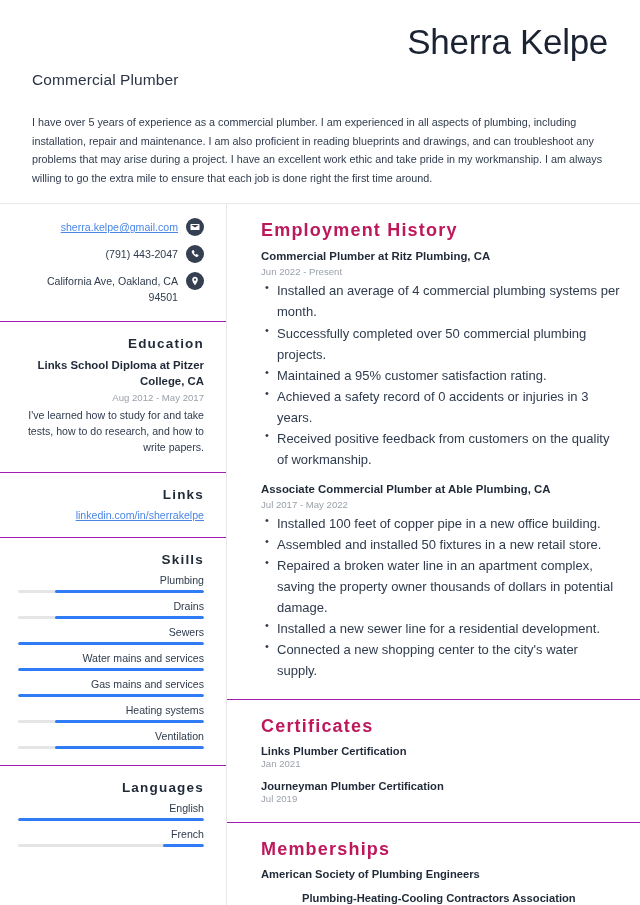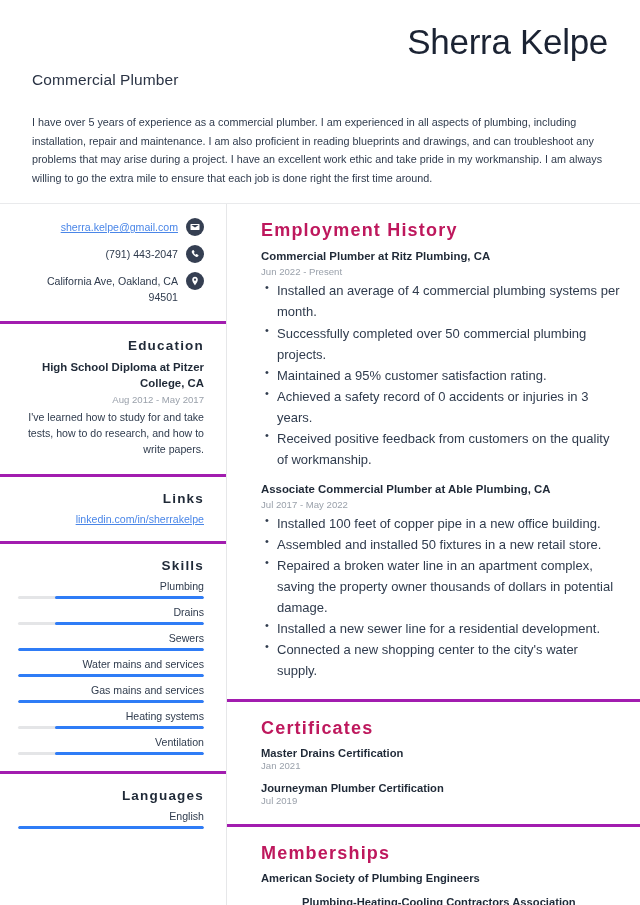--- a/index.html
+++ b/index.html
@@ -64,21 +64,21 @@
     width: 227px;
     flex: 0 0 227px;
     border-right: 1px solid #e6e7e9;
   }
   .col-right {
     flex: 1 1 auto;
   }
 
   .block {
     padding: 14px 22px 16px 18px;
-    border-bottom: 3px solid #a21caf;
+    border-bottom: 1px solid #a21caf;
   }
   .block.last { border-bottom: none; }
 
   .col-right .block {
     padding: 16px 20px 18px 34px;
   }
 
   
   .contact-row {
     display: flex;
@@ -280,21 +280,21 @@
             <svg width="10" height="10" viewBox="0 0 16 16">
                 <path fill="#ffffff" d="M8 1.3c-2.5 0-4.5 2-4.5 4.5 0 3.3 4.5 8.9 4.5 8.9s4.5-5.6 4.5-8.9c0-2.5-2-4.5-4.5-4.5zm0 6.3a1.8 1.8 0 1 1 0-3.6 1.8 1.8 0 0 1 0 3.6z"></path>
               </svg>
           </span>
         </div>
       </div>
 
       <div class="block">
         <div class="sec-title">Education</div>
         <div>
-          <div class="edu-title">High School Diploma at Pitzer College, CA</div>
+          <div class="edu-title">Links School Diploma at Pitzer College, CA</div>
           <div class="edu-date">Aug 2012 - May 2017</div>
           <div class="edu-desc">I've learned how to study for and take tests, how to do research, and how to write papers.</div>
         </div>
       </div>
 
       <div class="block">
         <div class="sec-title">Links</div>
         <div class="link-line">
           <a href="#">linkedin.com/in/sherrakelpe</a>
         </div>
@@ -348,20 +348,26 @@
           </div>
       </div>
 
       <div class="block last">
         <div class="sec-title">Languages</div>
         <div id="languages-list">
             <div class="meter">
               <div class="meter-label">English</div>
               <div class="meter-track">
                 <div class="meter-fill" style="width: 100%; background: rgb(47, 124, 246);"></div>
+              </div>
+            </div>
+            <div class="meter">
+              <div class="meter-label">French</div>
+              <div class="meter-track">
+                <div class="meter-fill" style="width: 22%; background: rgb(47, 124, 246);"></div>
               </div>
             </div>
           </div>
       </div>
 
     </div>
 
     <div class="col-right">
 
       <div class="block">
@@ -389,21 +395,21 @@
                 <li>Connected a new shopping center to the city's water supply.</li>
               </ul>
             </div>
           </div>
       </div>
 
       <div class="block">
         <div class="r-sec-title">Certificates</div>
         <div id="certificates-list">
             <div class="cert">
-              <div class="cert-name">Master Drains Certification</div>
+              <div class="cert-name">Links Plumber Certification</div>
               <div class="cert-date">Jan 2021</div>
             </div>
             <div class="cert">
               <div class="cert-name">Journeyman Plumber Certification</div>
               <div class="cert-date">Jul 2019</div>
             </div>
           </div>
       </div>
 
       <div class="block last">

